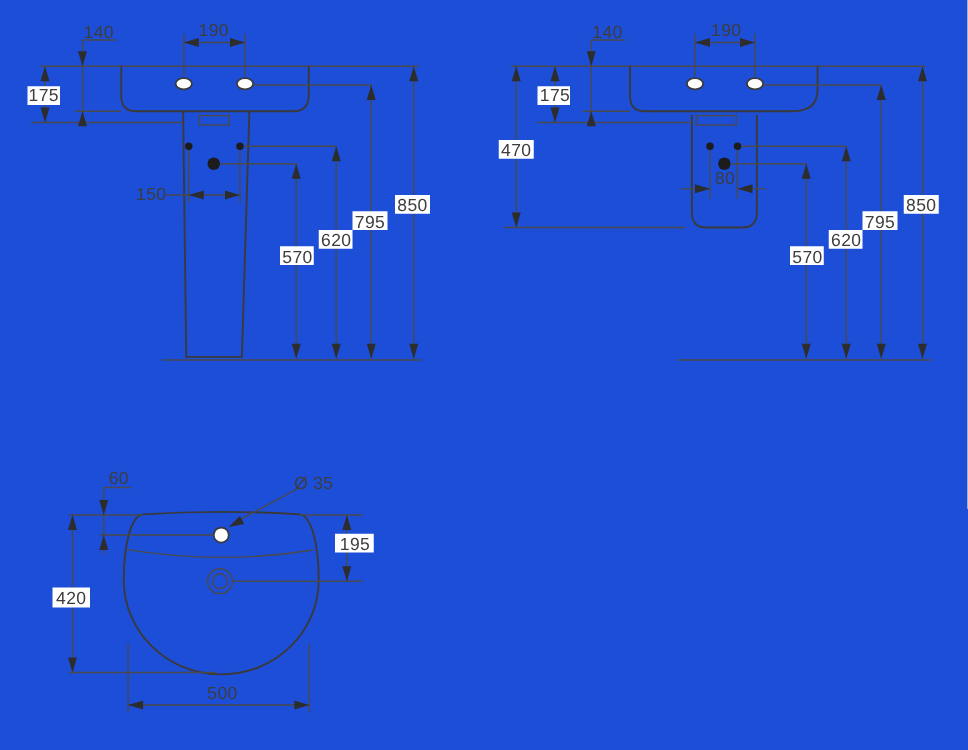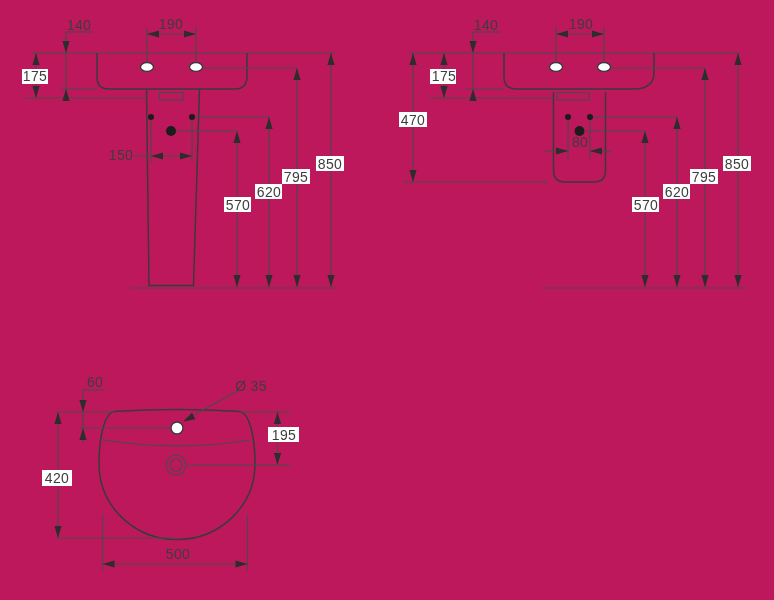--- a/index.html
+++ b/index.html
@@ -4,21 +4,21 @@
 <style>
   html, body {
     margin: 0;
     padding: 0;
     background: #ffffff;
   }
   .stage {
     position: relative;
     width: 774px;
     height: 600px;
-    background: #be185d;
+    background: #1d4ed8;
     overflow: hidden;
   }
   svg { display: block; }
   .outline {
     fill: none;
     stroke: #3a3a3a;
     stroke-width: 1.5;
   }
   .thin {
     fill: none;

